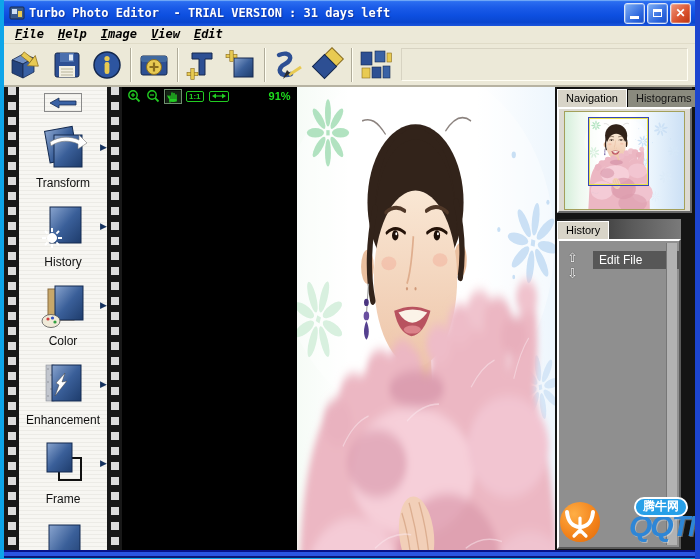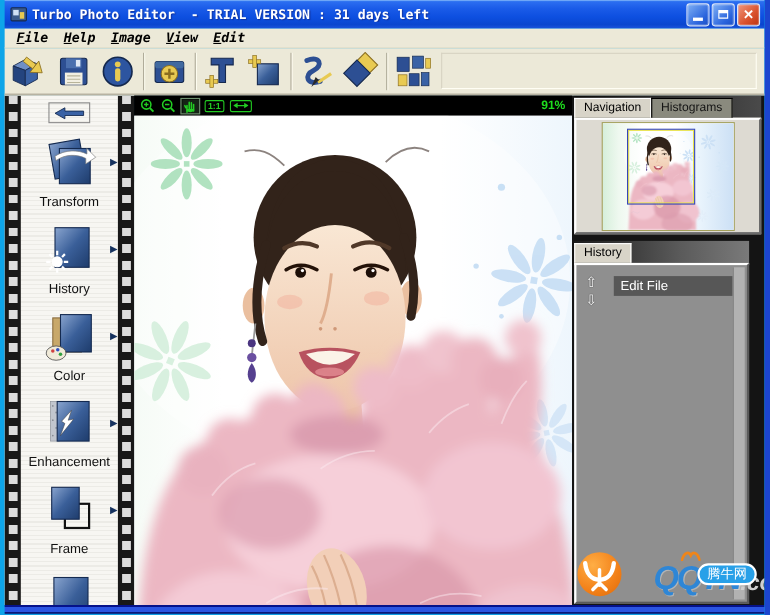--- a/index.html
+++ b/index.html
@@ -59,21 +59,21 @@
   .side-content{flex:1;overflow:hidden;position:relative;
     background:repeating-linear-gradient(180deg,#f7f6f2 0 3px,#ecebe6 3px 4px);}
   .back-btn{width:38px;height:19px;margin:6px auto 6px;border:1px solid #8a8a8a;
     display:flex;align-items:center;justify-content:center;cursor:pointer;background:transparent;}
   .side-item{position:relative;height:79px;text-align:center;cursor:pointer;}
   .side-item .icon-wrap{height:56px;display:flex;align-items:flex-end;justify-content:center;}
   .side-label{font-size:12px;color:#111;margin-top:2px;}
   .side-arrow{position:absolute;right:0px;top:24px;font-size:9px;color:#16325e;}
   .partial-item{height:60px;display:flex;justify-content:center;align-items:flex-start;padding-top:8px;}
   
-  .canvas-area{width:398px;flex:none;display:flex;flex-direction:column;background:#000;text-align:center;}
+  .canvas-area{width:433px;flex:none;display:flex;flex-direction:row;background:#000;text-align:center;}
   .canvas-toolbar{height:18px;background:#000;display:flex;align-items:center;gap:3px;padding:0 6px 0 4px;}
   .ctool{height:15px;display:flex;align-items:center;justify-content:center;padding:0 1px;cursor:pointer;}
   .ctool.selected{border:1px solid #6f8f6f;background:#152415;box-shadow:inset 1px 1px 0 #0a120a;}
   .cbox{border:1px solid #22cc22;border-radius:2px;color:#22cc22;font-size:8px;font-weight:bold;
     padding:0 2px;height:11px;display:flex;align-items:center;}
   .zoom-level{margin-left:auto;color:#1ede1e;font-size:11px;font-weight:bold;padding-left:36px;}
   .photo{flex:1;position:relative;overflow:hidden;}
   .photo svg{display:block;width:100%;height:100%;}
   
   .right-panel{flex:1;background:#141414;position:relative;overflow:hidden;}
@@ -102,22 +102,22 @@
     border-left:1px solid #777;cursor:pointer;}
   
   .watermark{position:absolute;left:3px;right:7px;bottom:3px;height:52px;pointer-events:none;}
   .wm-logo{position:absolute;left:2px;bottom:5px;width:40px;height:40px;border-radius:50%;
     background:radial-gradient(circle at 35% 30%,#ffae45,#f28018 60%,#dd6a0a);}
   .wm-text{position:absolute;left:40px;bottom:4px;font-size:30px;font-weight:bold;font-style:italic;
     color:#2e86d6;letter-spacing:-2px;text-shadow:1px 1px 0 #ffffff55;margin-left:31px;}
   .wm-com{position:absolute;left:150px;bottom:5px;font-size:21px;font-weight:bold;font-style:italic;
     color:#cfcfcf;}
   .wm-horns{position:absolute;left:96px;top:2px;}
-  .wm-badge{position:absolute;right:0;top:17px;background:#28a0e8;border:2px solid #fff;
-    border-radius:10px;color:#fff;font-size:12px;font-weight:normal;padding:0px 7px 1px;line-height:15px;}
+  .wm-badge{position:absolute;right:0;top:2px;background:#28a0e8;border:2px solid #fff;
+    border-radius:10px;color:#fff;font-size:12px;font-weight:bold;padding:0px 7px 1px;line-height:15px;}
   
   .bottom-border{height:8px;background:linear-gradient(180deg,#05128a 0 2px,#2b55e2 2px 6px,#0a1878 6px 8px);}
   .hidden-defs{position:absolute;width:0;height:0;overflow:hidden;}
 </style>
 </head>
 <body>
 
 <svg class="hidden-defs" xmlns="http://www.w3.org/2000/svg" xmlns:xlink="http://www.w3.org/1999/xlink" aria-hidden="true">
   <defs>
     <linearGradient id="bgTint" x1="0" y1="0" x2="1" y2="0">

